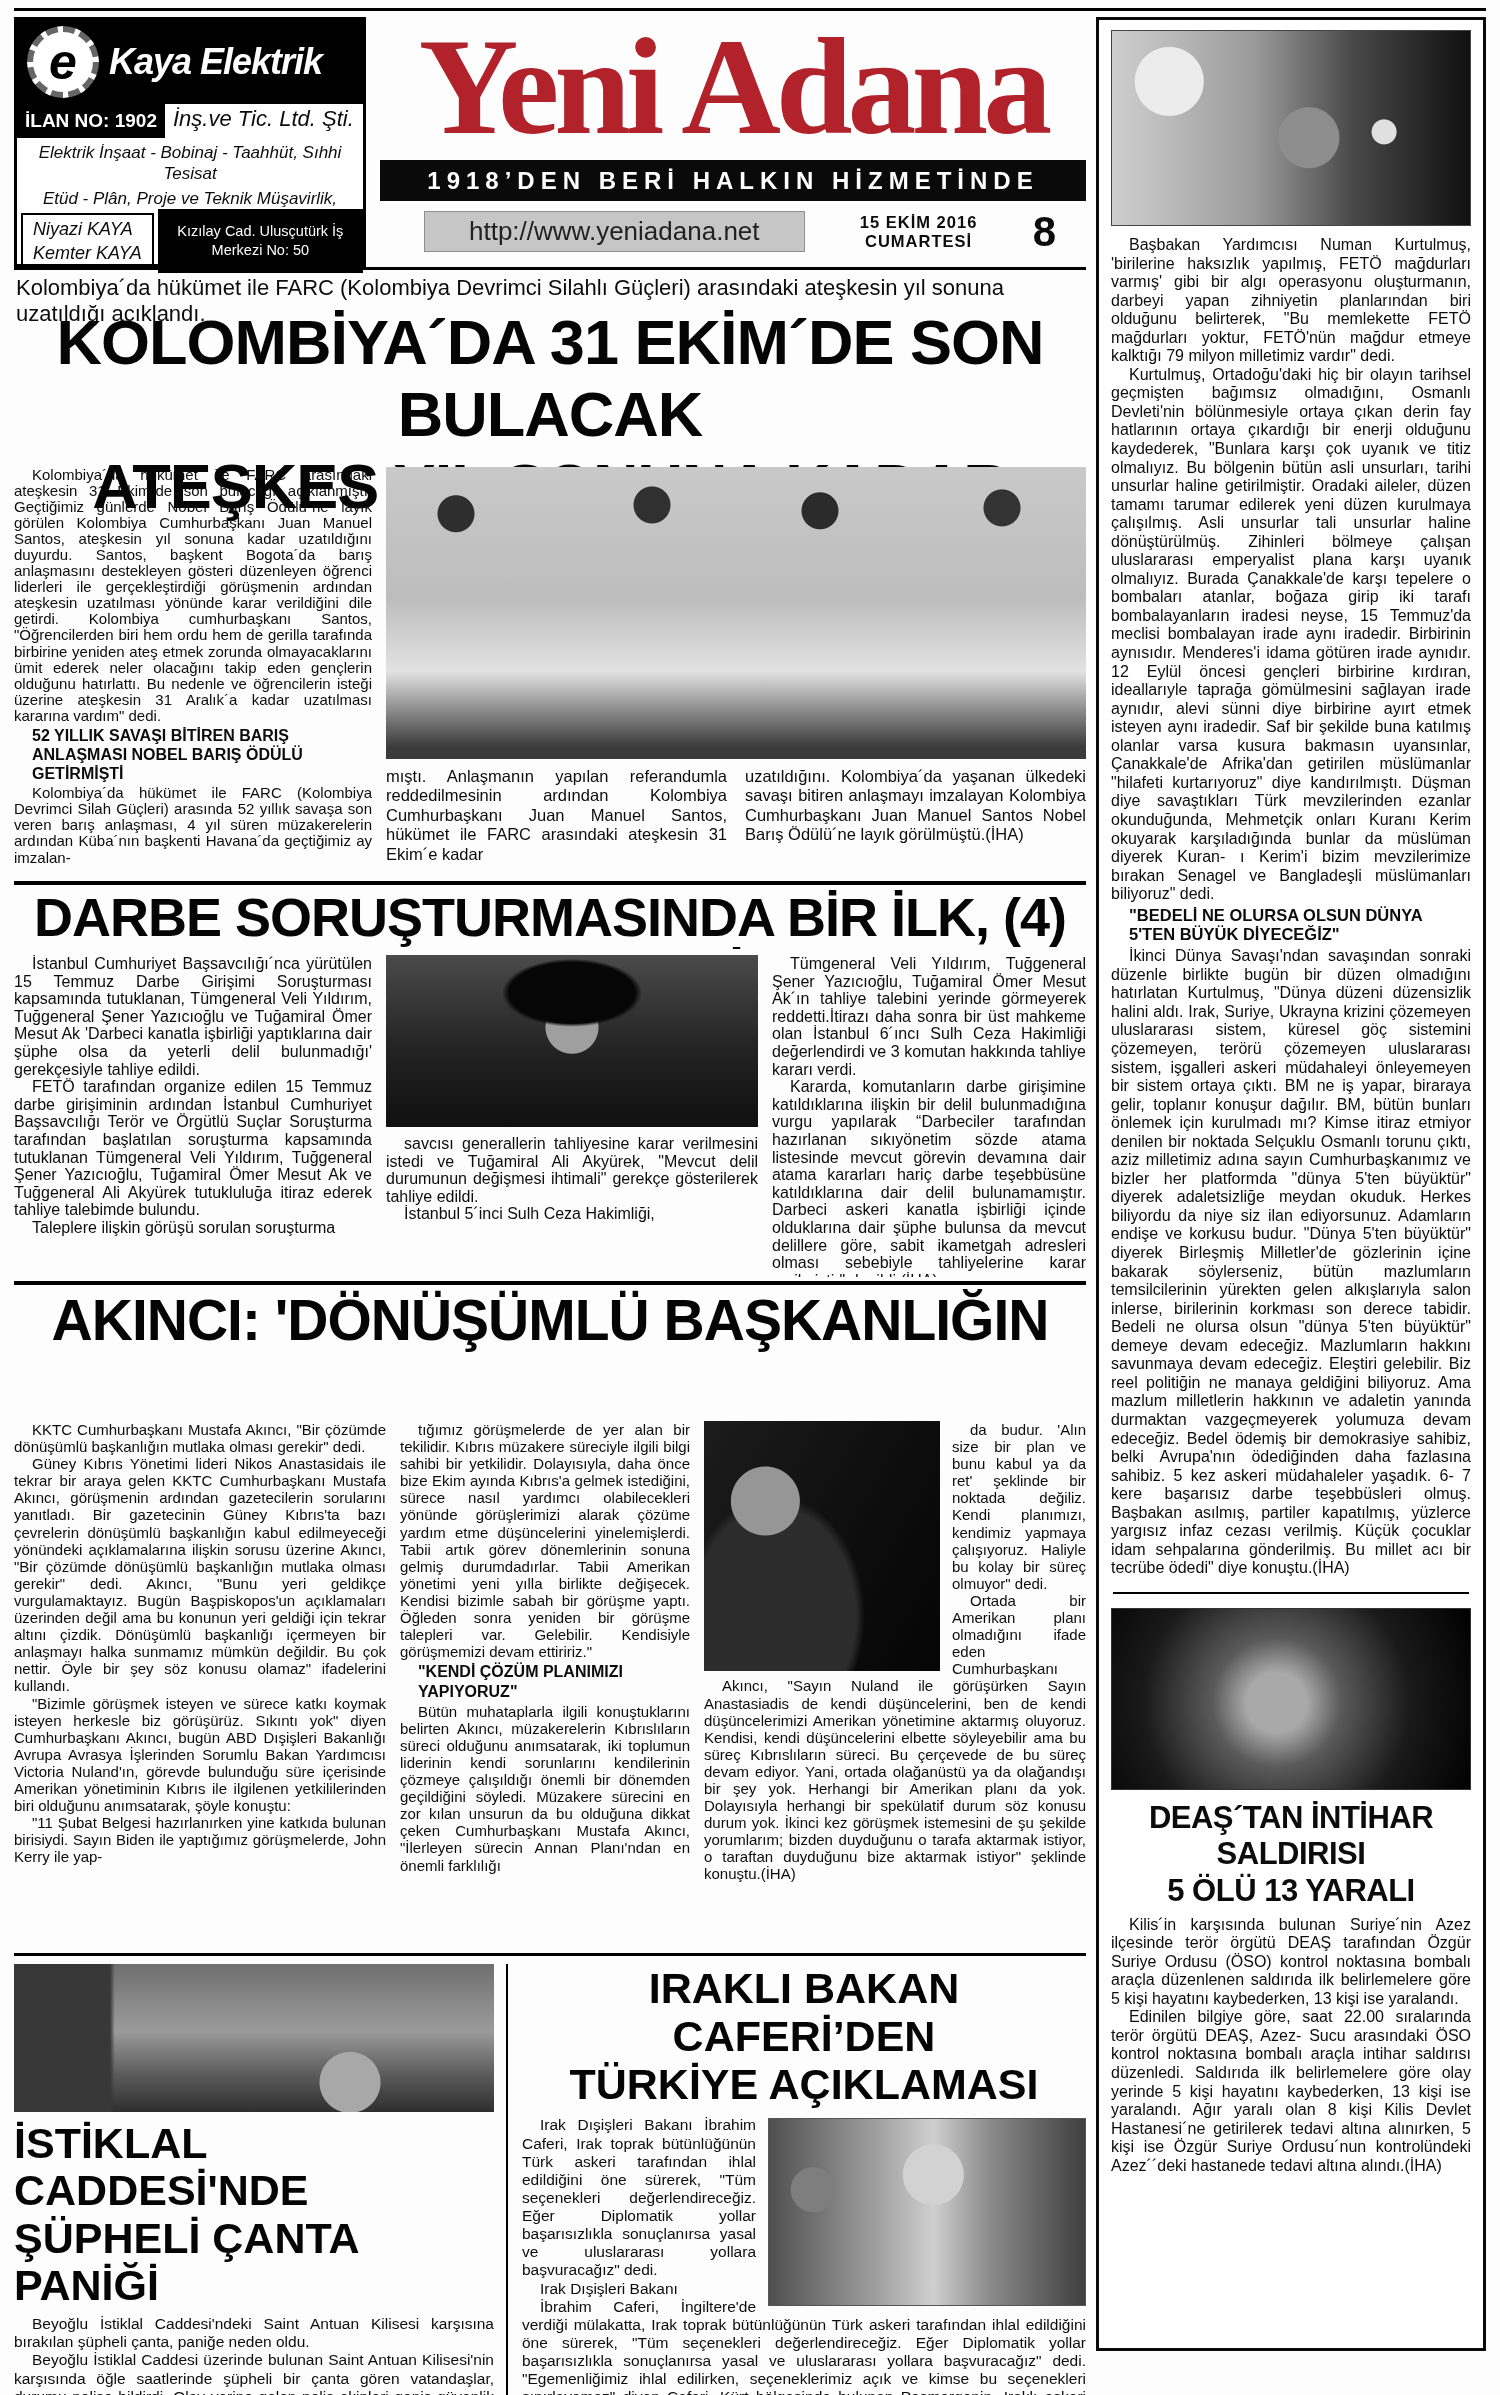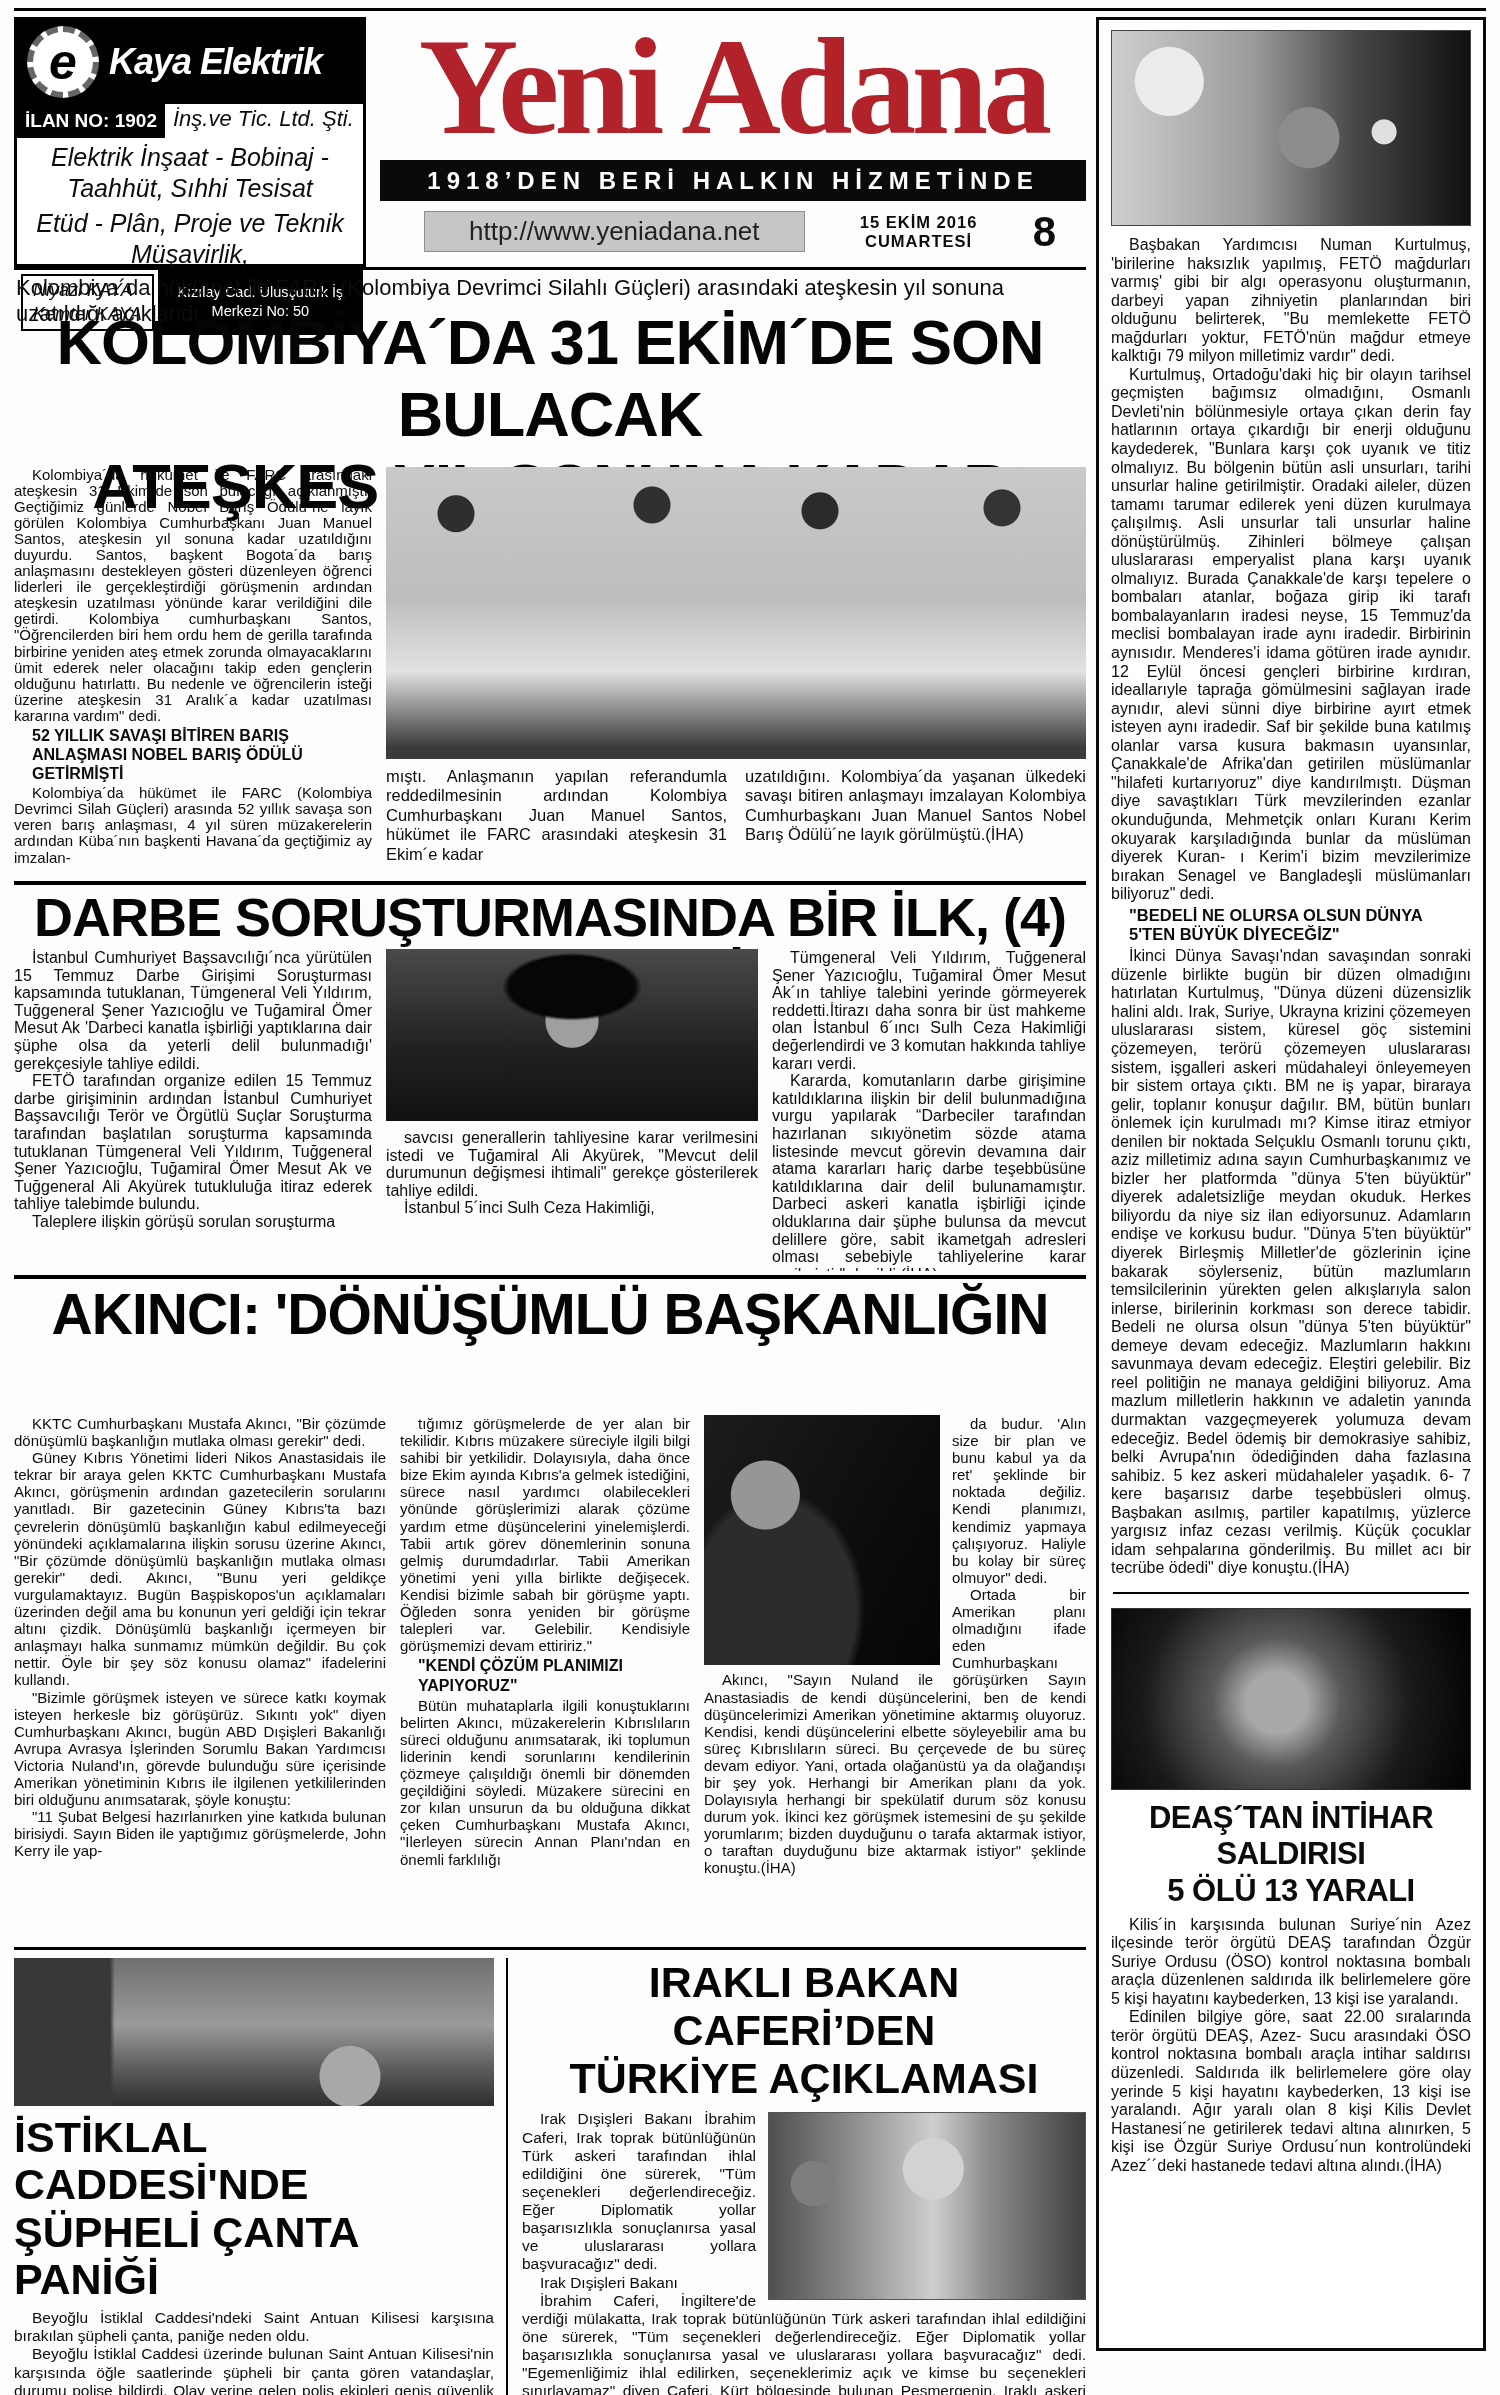--- a/index.html
+++ b/index.html
@@ -18,21 +18,21 @@
   
   .header-row { display:flex; gap:14px; height:250px; }
   .ad-box { width:352px; border:3px solid #000; display:flex; flex-direction:column; background:#fff; }
   .ad-top { background:#000; color:#fff; display:flex; align-items:center; gap:10px; padding:6px 10px; height:92px; }
   .gear { width:72px; height:72px; flex:0 0 auto; border-radius:50%; background:#fff; border:6px dashed #666;
           display:flex; align-items:center; justify-content:center; font-size:50px; font-weight:bold; color:#000; font-style:italic; }
   .ad-brand { font-style:italic; font-weight:bold; font-size:36px; letter-spacing:-1px; }
   .ad-row2 { display:flex; align-items:stretch; border-bottom:1px solid #fff; }
   .ad-ilan { background:#000; color:#fff; font-weight:bold; font-size:19px; padding:6px 8px; white-space:nowrap; }
   .ad-type { font-style:italic; font-size:22px; padding:2px 8px; white-space:nowrap; }
-  .ad-services { font-style:italic; font-size:25px; text-align:center; padding:3px 4px 0; line-height:1.25; font-weight:500; }
+  .ad-services { font-style:italic; font-size:17px; text-align:center; padding:3px 4px 0; line-height:1.25; font-weight:500; }
   .ad-bottom { display:flex; margin-top:auto; }
   .ad-names { border:2px solid #000; margin:4px; padding:2px 10px; font-style:italic; font-size:18px; line-height:1.35; white-space:nowrap; }
   .ad-address { background:#000; color:#fff; font-size:14.5px; flex:1; text-align:center; padding:4px 6px; line-height:1.3;
                 display:flex; align-items:center; justify-content:center; }
   .masthead { flex:1; display:flex; flex-direction:column; overflow:hidden; }
   .mast-title { color:var(--masthead-red,#b2222a); font-family:"Liberation Serif", serif; font-weight:bold;
                 font-size:138px; line-height:1.02; text-align:center; letter-spacing:-5px; white-space:nowrap; }
   .mast-slogan { background:#0a0a0a; color:#fff; font-weight:bold; font-size:24px; letter-spacing:6px; text-align:center;
                  padding:7px 0 6px; margin-top:2px; }
   .mast-info { display:flex; align-items:center; gap:10px; padding:7px 4px 0; }
@@ -59,21 +59,21 @@
       radial-gradient(circle at 10% 16%, #2e2e2e 0 18px, rgba(0,0,0,0) 19px),
       radial-gradient(circle at 38% 13%, #303030 0 18px, rgba(0,0,0,0) 19px),
       radial-gradient(circle at 62% 15%, #2b2b2b 0 18px, rgba(0,0,0,0) 19px),
       radial-gradient(circle at 88% 14%, #333 0 18px, rgba(0,0,0,0) 19px),
       linear-gradient(180deg, #c9c9c9 0%, #bdbdbd 45%, #e2e2e2 70%, #3a3a3a 96%); }
   .kol-two { display:flex; gap:18px; margin-top:8px; font-size:16.5px; line-height:1.18; }
   .kol-two p { flex:1; text-indent:0; }
 
   
   .h-darbe { text-align:center; font-size:54px; line-height:1.05; letter-spacing:-1px; height:60px; overflow:hidden; }
-  .darbe-body { display:flex; gap:14px; height:322px; overflow:hidden; line-height:1.1; }
+  .darbe-body { display:flex; gap:14px; height:322px; overflow:hidden; margin-top:6px; line-height:1.1; }
   .darbe-c1 { width:358px; overflow:hidden; }
   .darbe-c2 { width:372px; display:flex; flex-direction:column; overflow:hidden; }
   .photo-darbe { height:172px; margin-bottom:8px; background:
       radial-gradient(ellipse 70px 34px at 50% 22%, #060606 0 90%, rgba(0,0,0,0) 100%),
       radial-gradient(circle at 50% 42%, #9f9f9f 0 26px, rgba(0,0,0,0) 27px),
       linear-gradient(180deg, #4a4a4a 0%, #232323 55%, #101010 100%); }
   .darbe-c3 { flex:1; overflow:hidden; }
 
   
   .h-akinci { text-align:center; font-size:57px; line-height:1.12; height:130px; letter-spacing:-1px; overflow:hidden; }

